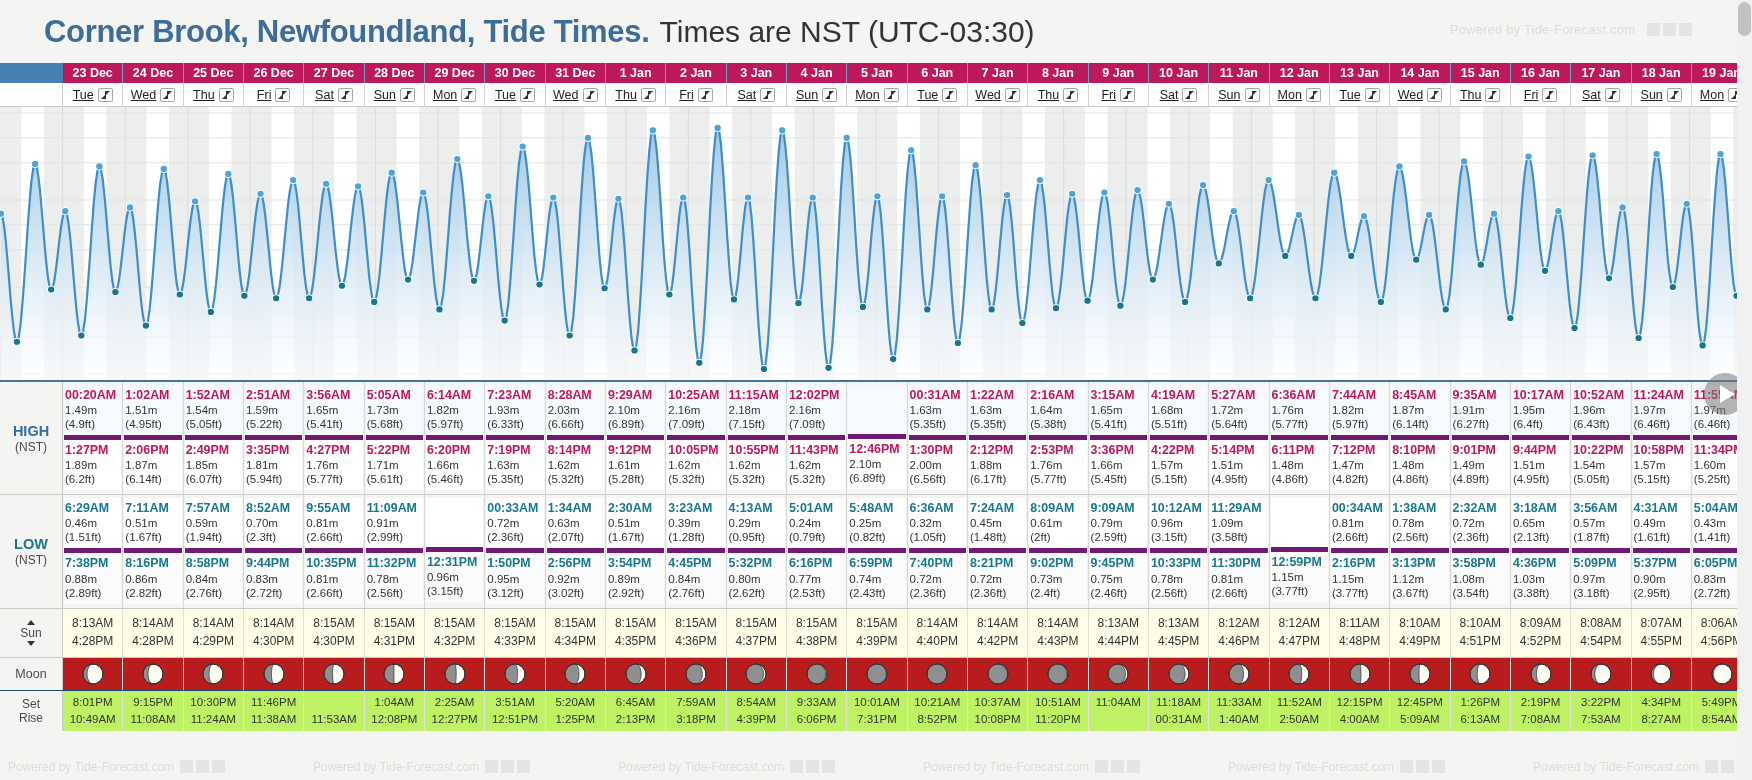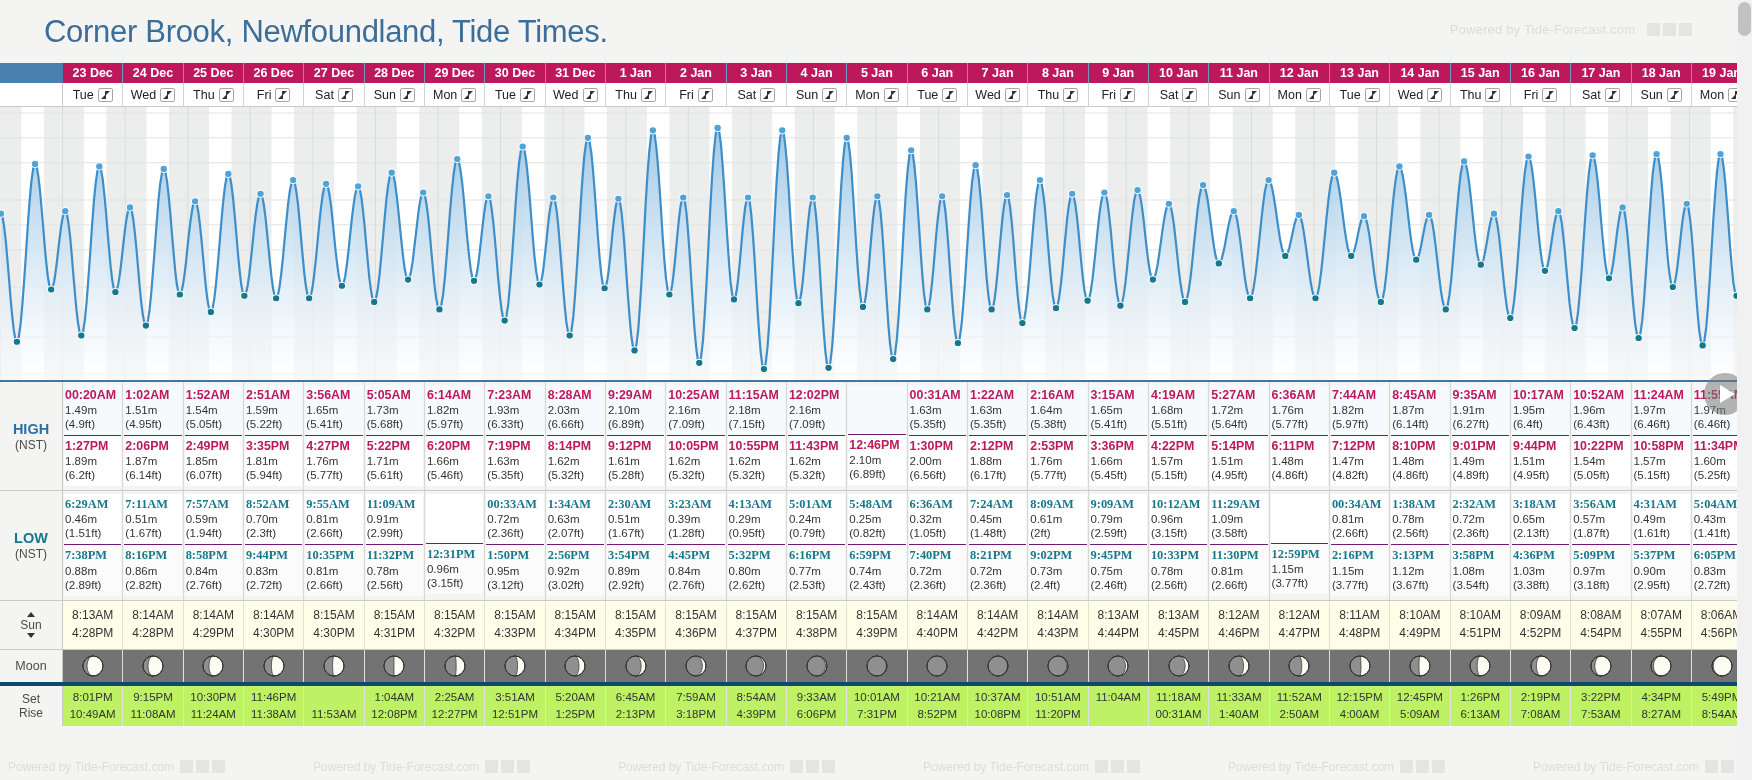--- a/index.html
+++ b/index.html
@@ -10,21 +10,21 @@
     overflow: hidden;
   }
   #app { position: relative; width: 1752px; height: 780px; background:#f4f4f2; }
 
   
   .titlebar {
     height: 63px; display:flex; align-items:center;
     padding-left: 44px; position:relative;
   }
   .title-main {
-    font-size: 31px; font-weight: normal; color:#3d6e99;
+    font-size: 31px; font-weight: bold; color:#3d6e99;
     letter-spacing:-0.3px; white-space:nowrap;
   }
   .title-sub {
     font-size: 30px; color:#333; margin-left: 10px; white-space:nowrap;
   }
   .powered-top {
     position:absolute; right: 60px; top: 22px;
     font-size: 13px; color:#dcdcda; letter-spacing:.2px; white-space:nowrap;
   }
   .pw-icons { display:inline-flex; gap:3px; margin-left:8px; vertical-align:-2px; }
@@ -50,21 +50,21 @@
   .row-date .cell {
     color:#fff; font-size:12.5px; font-weight:bold; line-height:20px;
     border-right:1px solid #6e9bc4;
   }
 
   
   .row-day { background:#fff; height:24px; border-bottom:1px solid #c9c9c5; }
   .row-day .lab { background:#fff; }
   .row-day .cell {
     display:flex; align-items:center; justify-content:center; gap:4px;
-    height:24px; font-size:12.5px; color:#222;
+    height:24px; font-size:12.5px; color:#222;text-decoration:underline;
   }
   .expand {
     width:15px; height:14px; border:1px solid #a8a8a4; border-radius:2px;
     background:#fff; position:relative; flex:0 0 15px;
   }
   .expand::before, .expand::after {
     content:""; position:absolute; width:0; height:0; border-style:solid;
   }
   .expand::before {
     left:2px; bottom:2px; border-width:0 0 5px 5px;
@@ -97,43 +97,43 @@
   .lab-hi { color:#2f6ea5; font-weight:bold; font-size:14.5px; }
   .lab-lo { color:#17788c; font-weight:bold; font-size:14.5px; }
   .lab-sm { font-size:12px; color:#4a4a4a; }
 
   .tcell {
     flex:1 1 0; min-width:0; border-right:1px solid #d8d8d4;
     padding:3px 1px 4px; font-size:11.5px; color:#333; line-height:1.22;
   }
   .tcell .tm { font-weight:bold; font-size:12.4px; }
   .hi .tm { color:#be185d; }
-  .lo .tm { color:#17788c;font-family:Liberation Serif, serif; }
+  .lo .tm { color:#17788c; }
   .sub1 { background:#f7fafd; }
   .sub2 { background:#fff; }
   .lo .sub1 { background:#fff; }
   .lo .sub2 { background:#fbfbfb; }
   .tsub { padding:3px 1px 4px; }
-  .tsub + .tsub { border-top:1px solid #701a75; }
+  .tsub + .tsub { border-top:5px solid #701a75; }
   .empty { height:49px; }
 
   
   .row-sun { background:#fdfde8; border-bottom:1px solid #c9c9c5; }
   .row-sun .lab { background:#f4f4f2; }
   .row-sun .cell {
     font-size:12px; color:#333; padding:5px 0 6px; line-height:1.55;
     border-right:1px solid #e2e2d2;
   }
   .sunlab { display:flex; flex-direction:column; align-items:center; line-height:1; }
   .arrow-up, .arrow-dn { width:0;height:0;border-style:solid; }
   .arrow-up { border-width:0 4.5px 5px 4.5px; border-color:transparent transparent #333 transparent; margin-bottom:2px;}
   .arrow-dn { border-width:5px 4.5px 0 4.5px; border-color:#333 transparent transparent transparent; margin-top:2px;}
 
   
-  .row-moon { background:#737373; border-bottom:4px solid #0c4a6e; }
+  .row-moon { background:#b91c1c; border-bottom:1px solid #0c4a6e; }
   .row-moon .cell { padding:5px 0; display:flex; align-items:center; justify-content:center;
                     border-right:1px solid #dededa; }
   .moon { width:22px; height:22px; }
 
   
   .row-sr { background:#bef264; }
   .row-sr .lab { background:#f4f4f2; }
   .row-sr .cell { font-size:11.5px; color:#333; padding:3px 0 3px; line-height:1.5;
                   border-right:1px solid #e0e0dc; }
 
@@ -163,20 +163,21 @@
     margin-left:4px;
   }
 </style>
 </head>
 <body>
 
 <div id="app">
 
   <div class="titlebar">
     <span class="title-main">Corner Brook, Newfoundland, Tide Times.</span>
+    <span class="title-sub">Times are NST (UTC-03:30)</span>
     <span class="powered-top">
       <span>Powered by Tide-Forecast.com</span>
       <span class="pw-icons">
         <span class="pw-icon"></span>
         <span class="pw-icon"></span>
         <span class="pw-icon"></span>
       </span>
     </span>
   </div>
 

